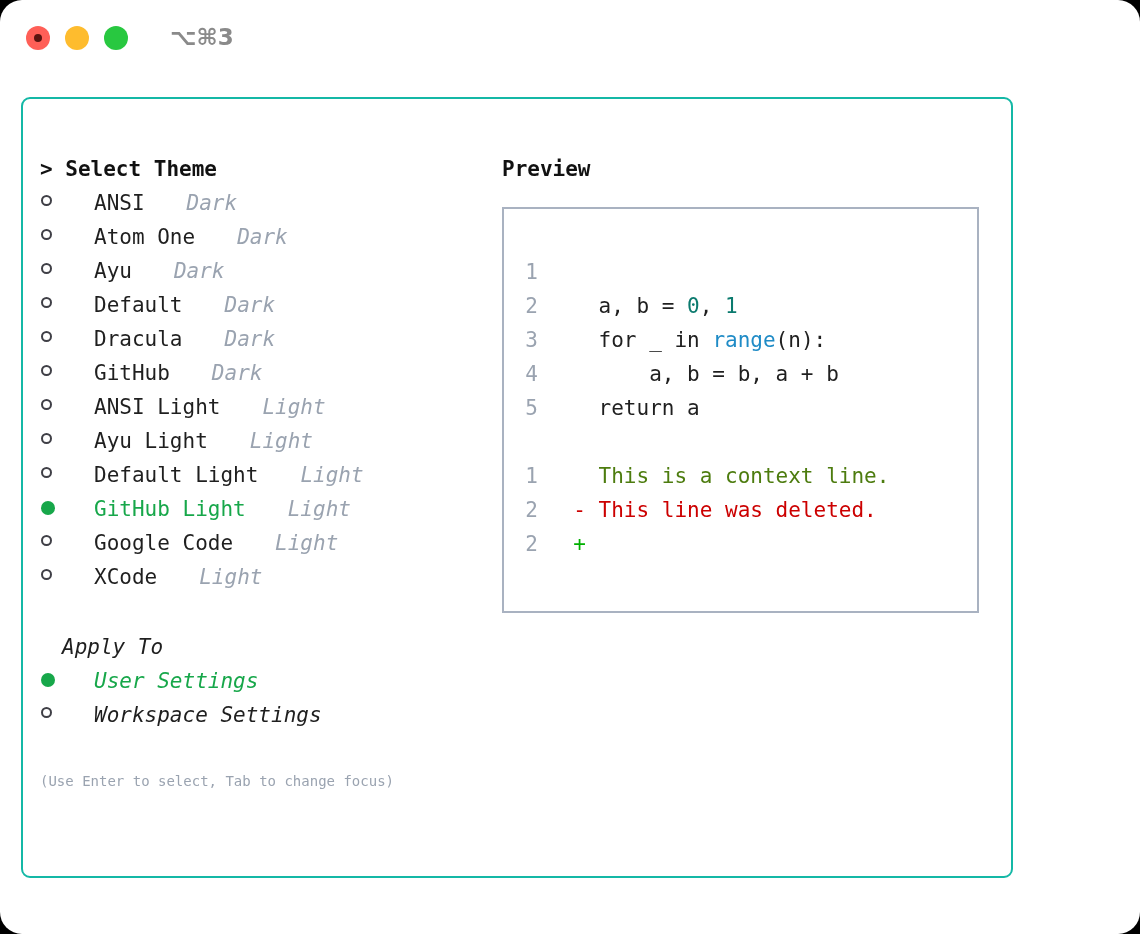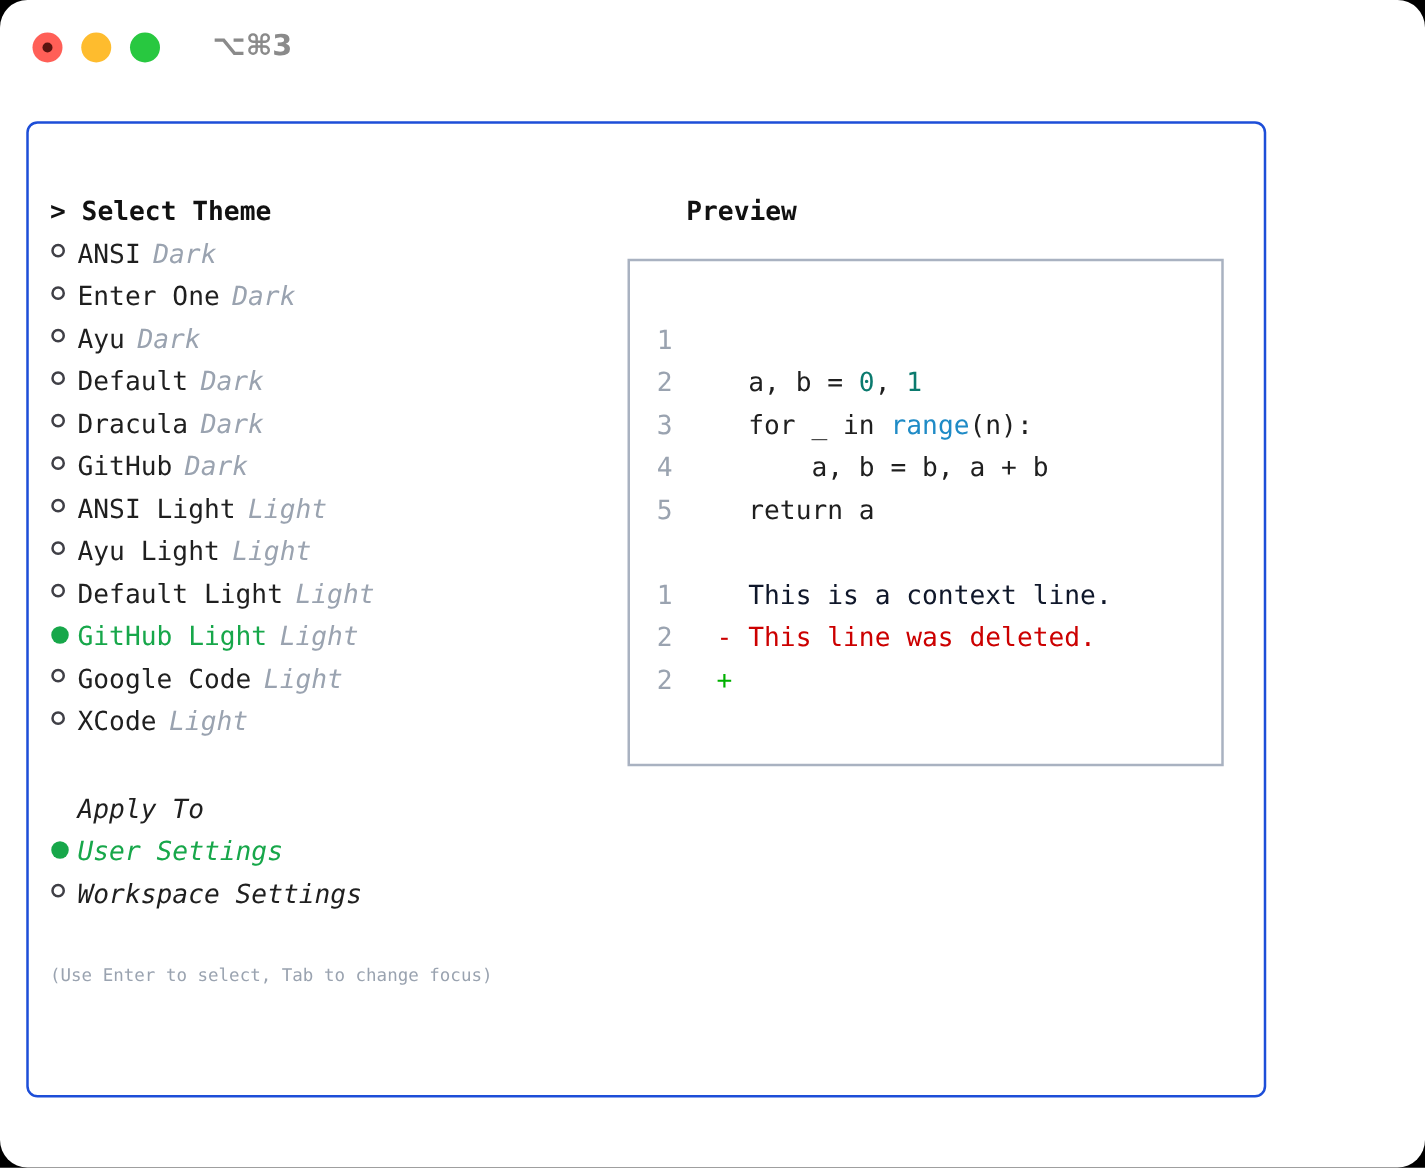--- a/index.html
+++ b/index.html
@@ -68,21 +68,21 @@
     font-family: "DejaVu Sans", "Liberation Sans", sans-serif;
   }
 
   
   .panel {
     position: absolute;
     left: 21px;
     top: 97px;
     width: 992px;
     height: 781px;
-    border: 2px solid #1d4ed8;
+    border: 2px solid #14b8a6;
     border-radius: 9px;
     box-sizing: border-box;
     background: #ffffff;
   }
 
   .columns {
     position: absolute;
     left: 0; top: 0;
     width: 100%;
     height: 100%;
@@ -103,20 +103,21 @@
     white-space: pre;
   }
   .theme-list { margin-top: 0px; }
   .opt-row {
     display: flex;
     align-items: baseline;
     line-height: 34px;
     height: 34px;
     font-size: 21px;
     white-space: pre;
+    gap: 32px;
   }
   .bullet {
     display: inline-block;
     width: 22px;
     flex: 0 0 22px;
     position: relative;
     color: #3a3a3a;
   }
   .bullet .ring {
     position: absolute;
@@ -165,21 +166,20 @@
     position: absolute;
     left: 479px;
     top: 53px;
     width: 495px;
   }
   .preview-title {
     font-size: 21px;
     font-weight: bold;
     color: #111111;
     line-height: 34px;
-    margin-left: 47px;
   }
   .preview-box {
     margin-top: 21px;
     width: 477px;
     height: 406px;
     border: 2px solid #a9b2c1;
     box-sizing: border-box;
     background: #ffffff;
     position: relative;
   }
@@ -202,21 +202,21 @@
     flex: 0 0 22px;
     text-align: right;
     color: #9aa3b0;
     margin-right: 10px;
   }
   .code-text { color: #1f1f1f; }
   .tok-fn    { color: #a31515; }
   .tok-num   { color: #0b7a6e; }
   .tok-call  { color: #1f8bc6; }
   .blank-line { height: 34px; }
-  .diff-ctx { color: #0f172a; }
+  .diff-ctx { color: #4d7c0f; }
   .diff-del { color: #cc0000; }
   .diff-add { color: #00b000; }
 </style>
 </head>
 <body>
 
 <div class="window">
 
   <div class="titlebar">
     <div class="lights">
@@ -228,21 +228,21 @@
   </div>
 
   <div class="panel">
     <div class="columns">
 
       <div class="left-col">
         <div class="section-title">&gt; Select Theme</div>
 
         <div class="theme-list" id="theme-list">
             <div class="opt-row"><span class="bullet"><span class="ring"></span></span><span class="opt-name">ANSI</span><span class="opt-variant gap">Dark</span></div>
-            <div class="opt-row"><span class="bullet"><span class="ring"></span></span><span class="opt-name">Enter One</span><span class="opt-variant gap">Dark</span></div>
+            <div class="opt-row"><span class="bullet"><span class="ring"></span></span><span class="opt-name">Atom One</span><span class="opt-variant gap">Dark</span></div>
             <div class="opt-row"><span class="bullet"><span class="ring"></span></span><span class="opt-name">Ayu</span><span class="opt-variant gap">Dark</span></div>
             <div class="opt-row"><span class="bullet"><span class="ring"></span></span><span class="opt-name">Default</span><span class="opt-variant gap">Dark</span></div>
             <div class="opt-row"><span class="bullet"><span class="ring"></span></span><span class="opt-name">Dracula</span><span class="opt-variant gap">Dark</span></div>
             <div class="opt-row"><span class="bullet"><span class="ring"></span></span><span class="opt-name">GitHub</span><span class="opt-variant gap">Dark</span></div>
             <div class="opt-row"><span class="bullet"><span class="ring"></span></span><span class="opt-name">ANSI Light</span><span class="opt-variant gap">Light</span></div>
             <div class="opt-row"><span class="bullet"><span class="ring"></span></span><span class="opt-name">Ayu Light</span><span class="opt-variant gap">Light</span></div>
             <div class="opt-row"><span class="bullet"><span class="ring"></span></span><span class="opt-name">Default Light</span><span class="opt-variant gap">Light</span></div>
             <div class="opt-row"><span class="bullet"><span class="dot"></span></span><span class="opt-name sel">GitHub Light</span><span class="opt-variant gap">Light</span></div>
             <div class="opt-row"><span class="bullet"><span class="ring"></span></span><span class="opt-name">Google Code</span><span class="opt-variant gap">Light</span></div>
             <div class="opt-row"><span class="bullet"><span class="ring"></span></span><span class="opt-name">XCode</span><span class="opt-variant gap">Light</span></div>

